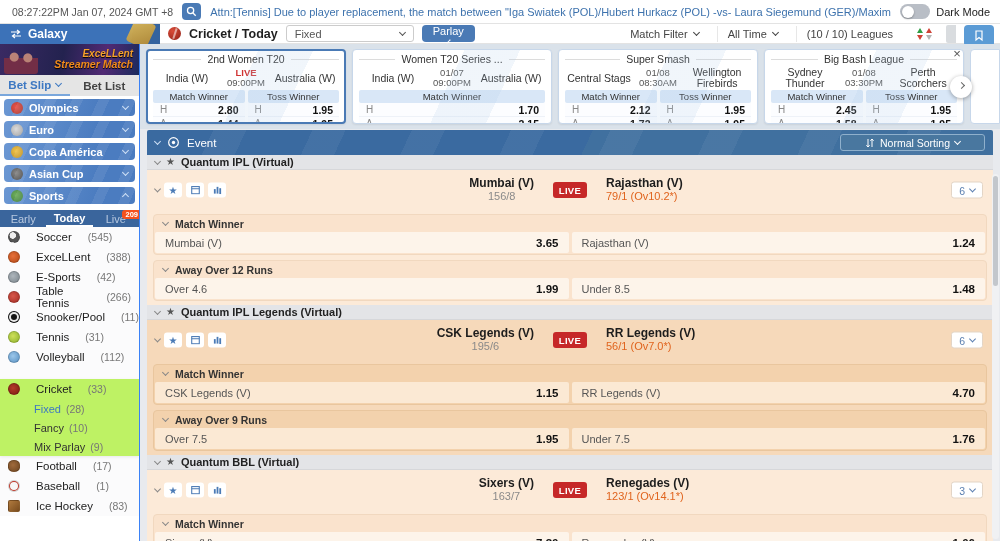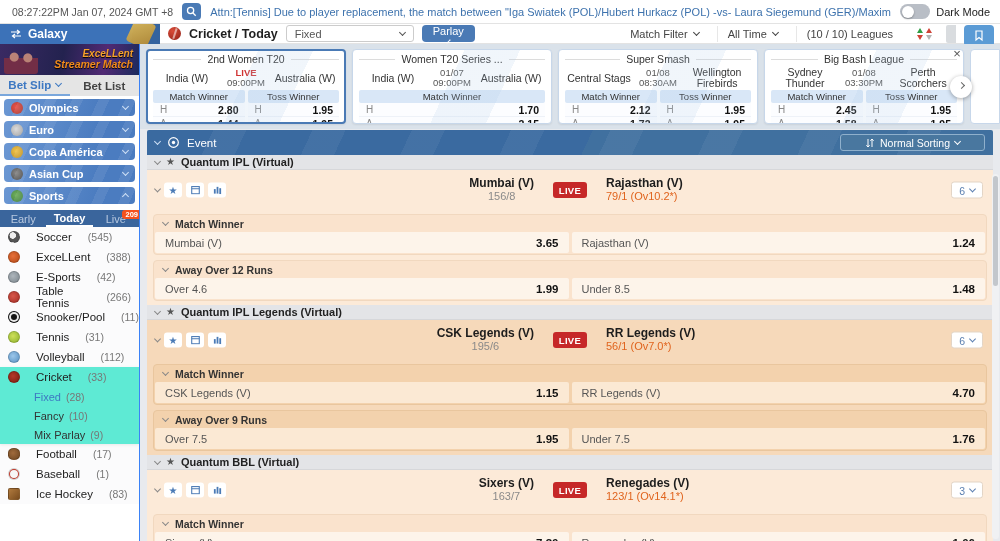--- a/index.html
+++ b/index.html
@@ -62,21 +62,21 @@
   .acc-bar .chev { color:#cfe0f5; margin-left:auto; }
   .acc-ico { width:12px; height:12px; border-radius:50%; flex:0 0 auto; }
   .tabbar { height:17px; background:#3a659c; display:flex; align-items:stretch; }
   .s-tab { flex:1; display:flex; align-items:center; justify-content:center; color:#b8c9e0; font-size:11px; position:relative; }
   .s-tab.active { color:#fff; font-weight:bold; border-bottom:2px solid #fff; }
   .s-tab .badge { position:absolute; top:0px; right:-2px; background:#f4511e; color:#fff; font-size:7.5px; font-weight:bold; padding:0.5px 3px; border-radius:3px; line-height:8px; }
   .sports-list { background:#fbfbfc; }
   .sport-item { height:20px; display:flex; align-items:center; gap:16px; padding:0 8px; font-size:11.5px; color:#222; }
   .sport-item .cnt, .sub-item .cnt { color:#777; font-size:10.5px; }
   .sport-dot { width:12px; height:12px; border-radius:50%; flex:0 0 auto; border:1px solid rgba(0,0,0,.15); }
-  .cricket-block { background:#5eead4; box-shadow:0 1px 3px rgba(0,0,0,.08); }
+  .cricket-block { background:#bef264; box-shadow:0 1px 3px rgba(0,0,0,.08);margin-top:12px; }
   .sub-item { height:19px; display:flex; align-items:center; gap:5px; padding:0 8px 0 34px; font-size:11px; color:#333; }
   .sub-item.active { color:#3d78c2; }
 
   
   .ic-olympics{background:radial-gradient(circle at 40% 40%,#e8534a,#a2332c);} .ic-euro{background:radial-gradient(circle at 40% 40%,#d9d9d9,#9a9a9a);}
   .ic-copa{background:radial-gradient(circle at 40% 40%,#f0c24a,#b78a1f);} .ic-asian{background:radial-gradient(circle at 40% 40%,#888,#444);}
   .ic-sports{background:radial-gradient(circle at 40% 40%,#6fae5c,#3c7a3a);}
   .ic-soccer{background:radial-gradient(circle at 38% 35%,#eee 3px,#555 3.5px);} .ic-saba{background:radial-gradient(circle at 38% 35%,#f3f3f3 3px,#c0392b 3.5px);}
   .ic-basketball{background:radial-gradient(circle at 40% 40%,#e7703a,#b34a18);} .ic-esports{background:radial-gradient(circle at 40% 40%,#aeb6bc,#7c868d);}
   .ic-tabletennis{background:radial-gradient(circle at 40% 40%,#d8574b,#a42f26);} .ic-snooker{background:#141414; box-shadow:inset 0 0 0 2px #e8e8e8;}

